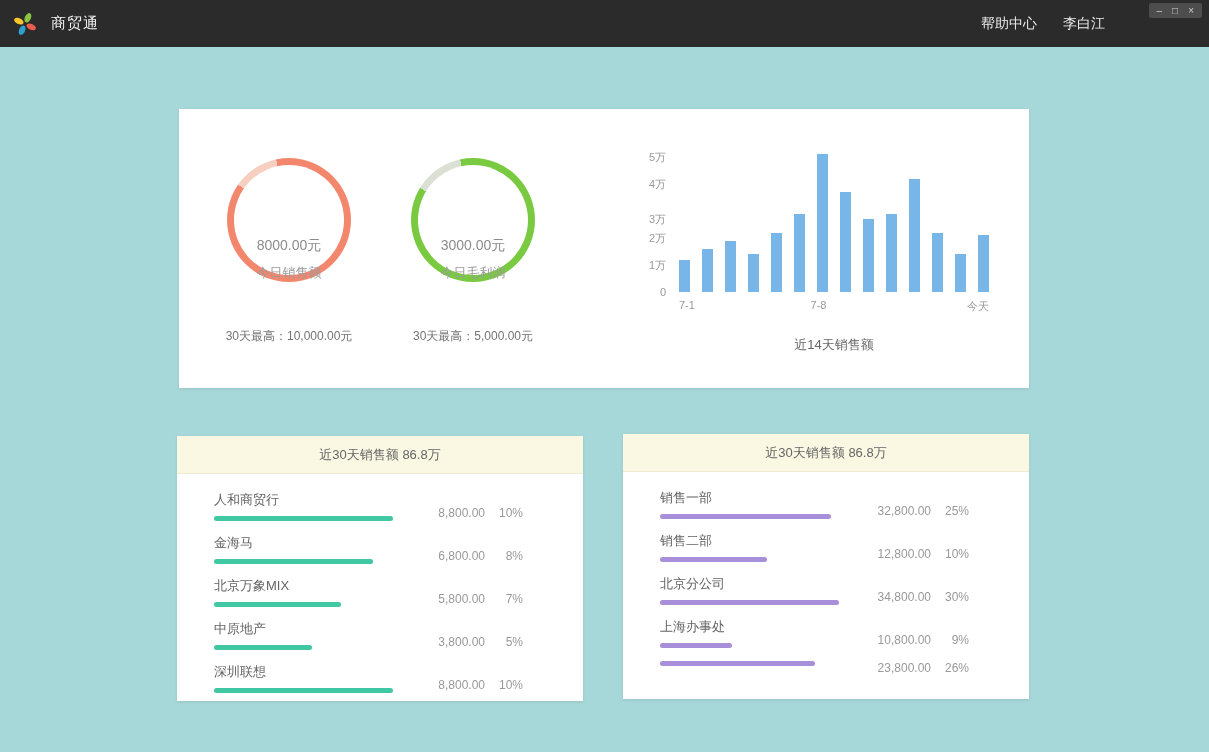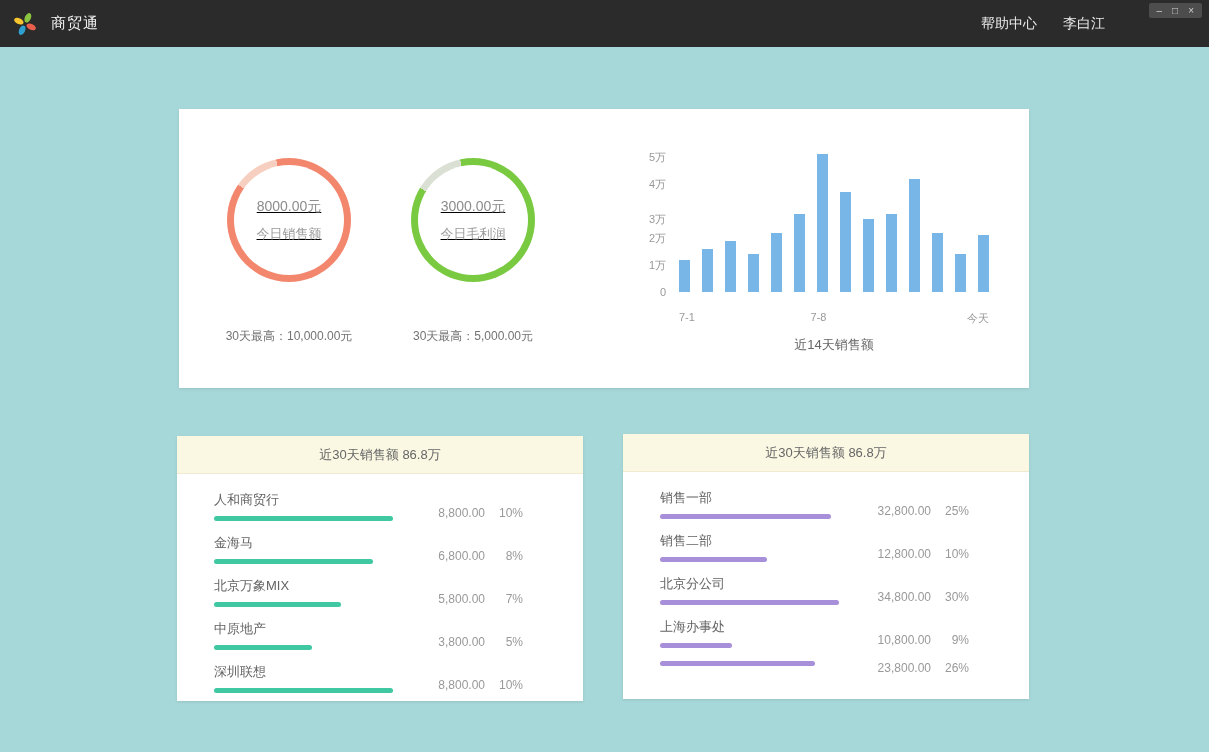--- a/index.html
+++ b/index.html
@@ -17,35 +17,35 @@
   .win-btn{color:#cfcfcf;font-size:10px;line-height:11px;cursor:pointer;}
 
   
   .card{position:absolute;background:#ffffff;box-shadow:0 1px 3px rgba(0,0,0,0.10);}
   .summary-card{left:179px;top:109px;width:850px;height:279px;}
 
   
   .donut-col{position:absolute;top:0;width:220px;display:flex;flex-direction:column;align-items:center;}
   .donut-col.sales{left:0;}
   .donut-col.profit{left:184px;}
-  .donut{width:124px;height:124px;border-radius:50%;margin-top:49px;position:relative;display:flex;align-items:center;justify-content:center;text-decoration:underline;}
+  .donut{width:124px;height:124px;border-radius:50%;margin-top:49px;position:relative;display:flex;align-items:flex-end;justify-content:center;}
   .donut::before{content:"";position:absolute;inset:7px;background:#fff;border-radius:50%;}
   .donut-text{position:relative;text-align:center;}
   .donut-value{font-size:14px;color:#8c8c8c;margin-bottom:9px;}
   .donut-label{font-size:13px;color:#9b9b9b;}
   .donut-footer{margin-top:46px;font-size:12px;color:#737373;}
 
   
   .chart-col{position:absolute;left:455px;top:30px;width:370px;height:240px;}
   .y-axis{position:absolute;left:0;bottom:87px;width:32px;height:140px;}
   .y-axis span{position:absolute;right:0;font-size:11px;color:#999;line-height:12px;}
   .plot{position:absolute;left:45px;bottom:87px;width:310px;height:140px;}
   .bars{position:absolute;left:0;bottom:0;width:100%;height:100%;display:flex;align-items:flex-end;justify-content:space-between;}
   .bar{width:11px;}
-  .x-labels{position:absolute;left:45px;top:160px;width:310px;height:16px;margin-top:12px;}
+  .x-labels{position:absolute;left:45px;top:160px;width:310px;height:16px;}
   .x-labels span{position:absolute;font-size:11px;color:#999;}
   .x-labels .x-label-0{left:0;}
   .x-labels .x-label-1{left:45%;transform:translateX(-50%);}
   .x-labels .x-label-2{right:0;}
   .chart-caption{position:absolute;left:45px;top:197px;width:310px;text-align:center;font-size:13px;color:#666;}
 
   
   .list-card{width:406px;height:265px;}
   .list-card.customers{left:177px;top:436px;}
   .list-card.departments{left:623px;top:434px;}

